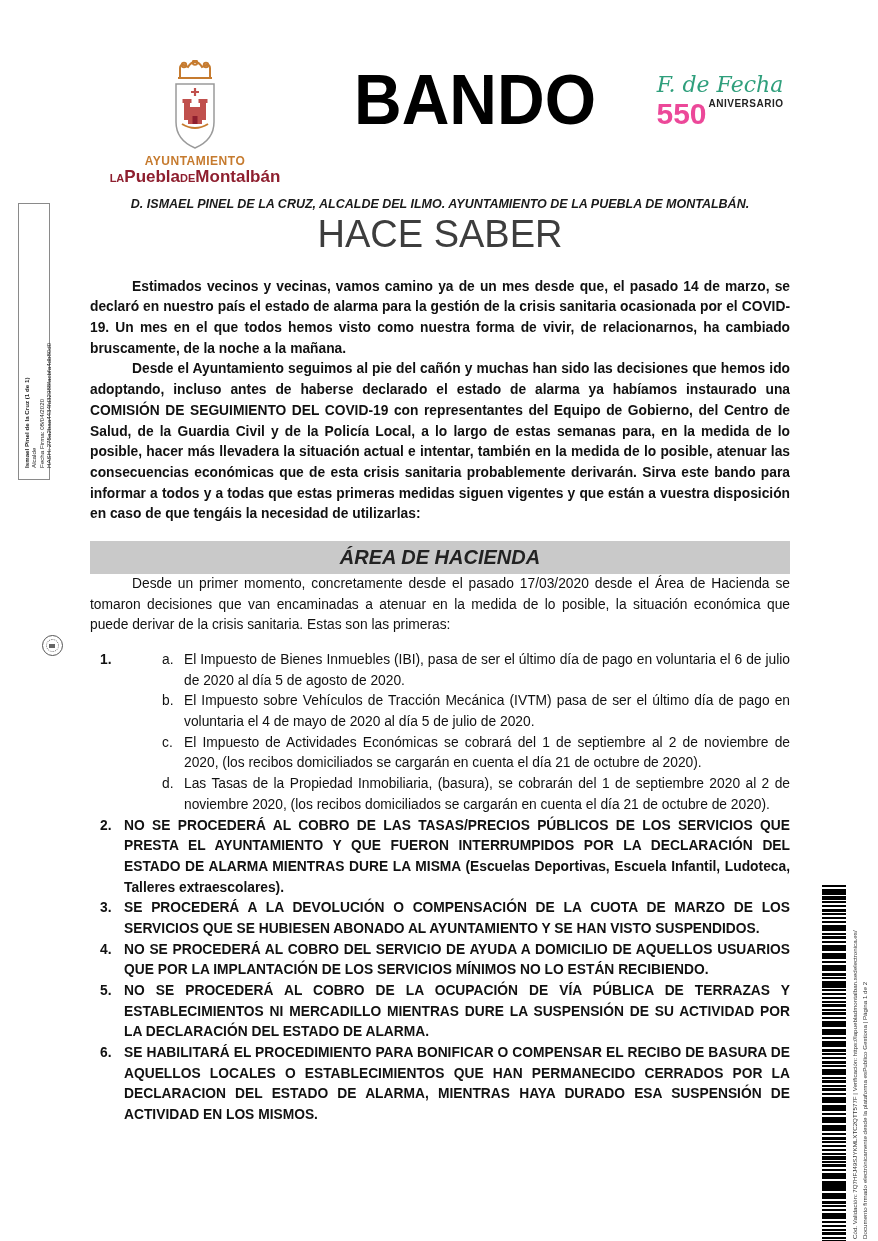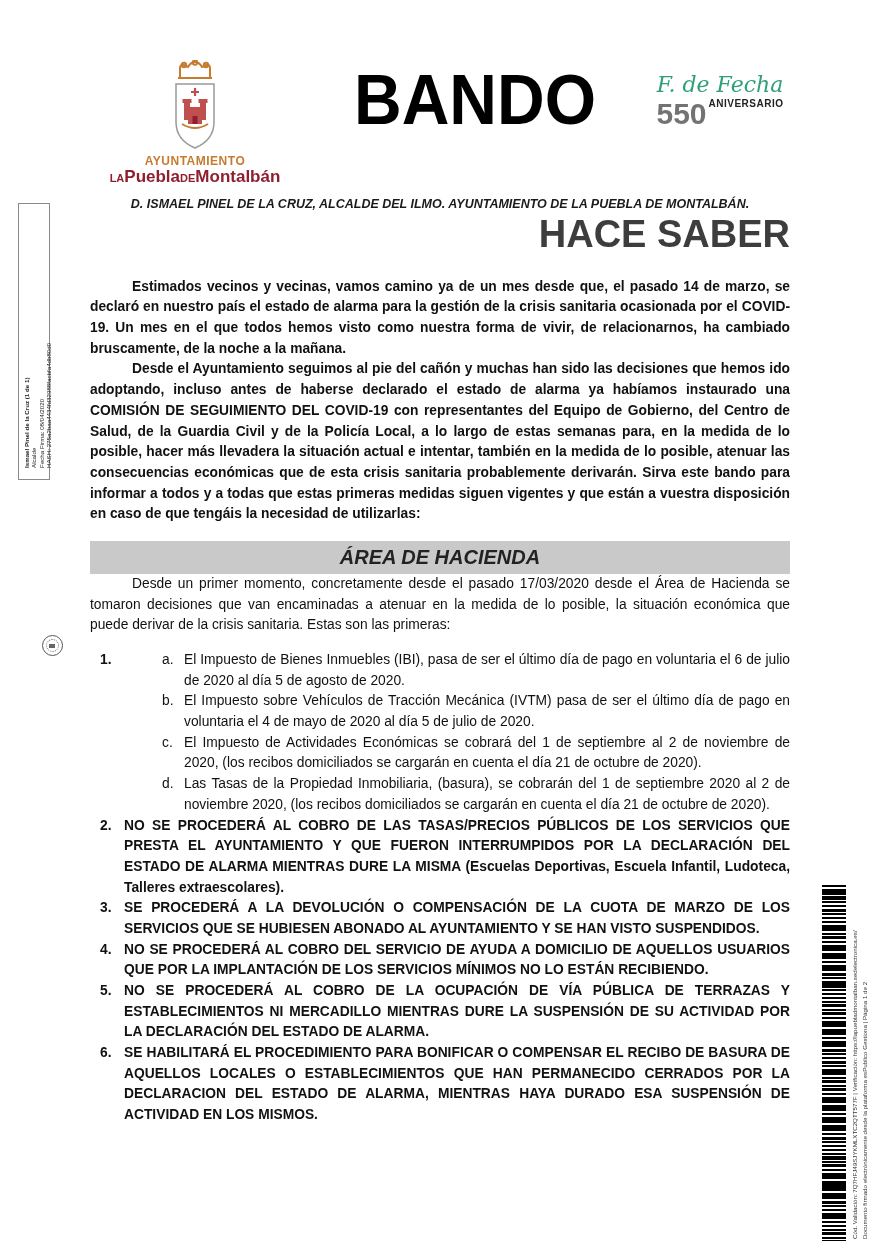--- a/index.html
+++ b/index.html
@@ -14,30 +14,30 @@
   .crest-block{width:210px;text-align:center;padding-top:8px;}
   .crest-block svg{display:block;margin:0 auto;}
   .muni-label{font-size:12px;font-weight:bold;letter-spacing:.5px;color:#c67b2f;margin-top:2px;}
   .muni-name{font-size:17px;font-weight:bold;color:#8e1f2f;line-height:1;}
   .muni-name .small{font-size:11px;}
   .doc-title{font-size:66px;font-weight:bold;letter-spacing:0px;color:#000;
     line-height:1;padding-top:14px;transform:scaleY(1.08);}
   .rojas{width:140px;text-align:center;padding-top:22px;}
   .rojas-script{font-family:"DejaVu Serif",serif;font-style:italic;font-size:22px;color:#2f9f7c;line-height:1;}
   .rojas-bottom{display:flex;align-items:flex-end;justify-content:center;margin-top:2px;}
-  .rojas-550{font-size:30px;font-weight:bold;color:#737373;line-height:.9;}
+  .rojas-550{font-size:30px;font-weight:bold;color:#ec4899;line-height:.9;}
   .rojas-aniv{font-size:10px;font-weight:bold;color:#222;letter-spacing:.5px;margin-left:2px;margin-bottom:18px;}
 
   
   .banner{background:#c9c9c9;text-align:center;font-weight:bold;font-style:italic;color:#222;}
   .banner-summary{margin-top:16px;padding:9px 30px;font-size:17.5px;line-height:1.5;}
   .banner-section{margin-top:16px;padding:5px 12px;font-size:20px;}
 
   .issuer{margin-top:12px;text-align:center;font-size:12.5px;font-weight:bold;font-style:italic;color:#1a1a1a;}
-  .proclamation{margin-top:2px;text-align:right;font-size:38px;font-weight:bold;color:#3d3d3d;line-height:1.15;}
+  .proclamation{margin-top:2px;text-align:center;font-size:38px;font-weight:normal;color:#3d3d3d;line-height:1.15;}
 
   p.body-par{margin:0;font-size:13.8px;line-height:1.5;text-align:justify;text-indent:42px;}
   p.body-par + p.body-par{margin-top:0;}
   .intro-block{margin-top:20px;font-weight:bold;}
   .hacienda-intro{margin-top:18px;text-indent:28px;}
 
   
   ol.main-list{margin:14px 0 0 0;padding:0;list-style:none;counter-reset:item;}
   ol.main-list>li{counter-increment:item;position:relative;padding-left:34px;
     font-size:13.8px;font-weight:bold;line-height:1.5;text-align:justify;}

